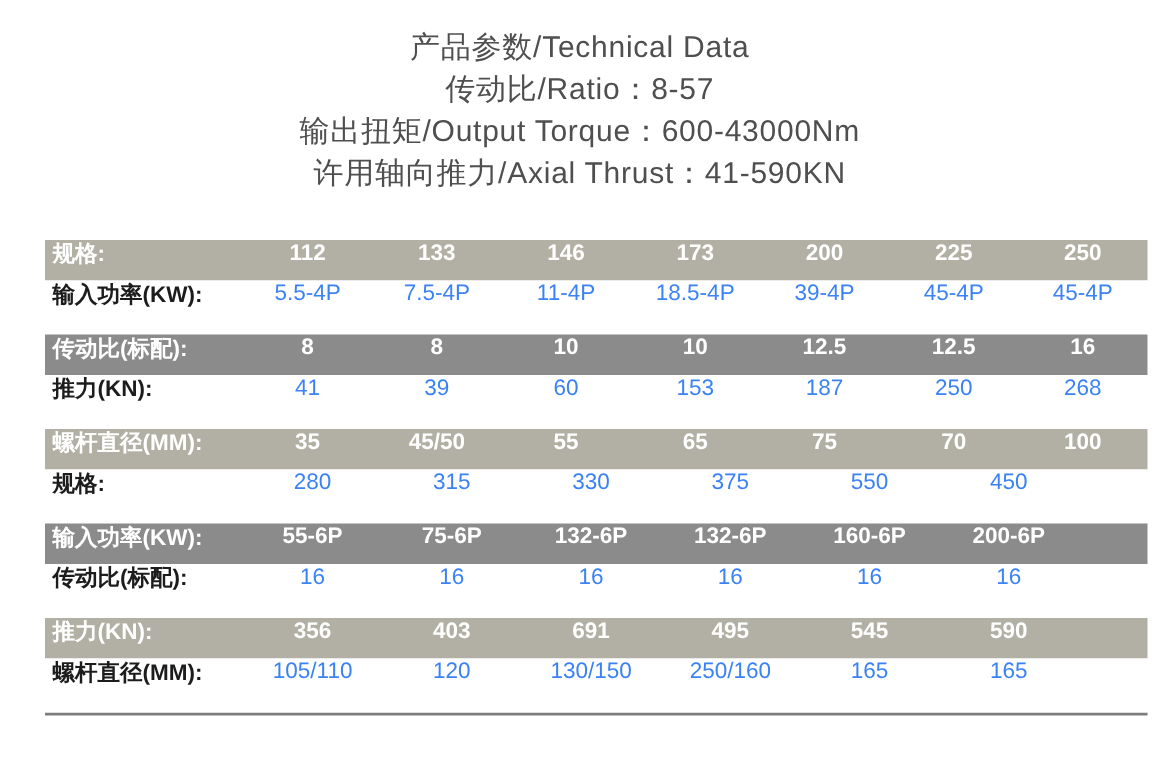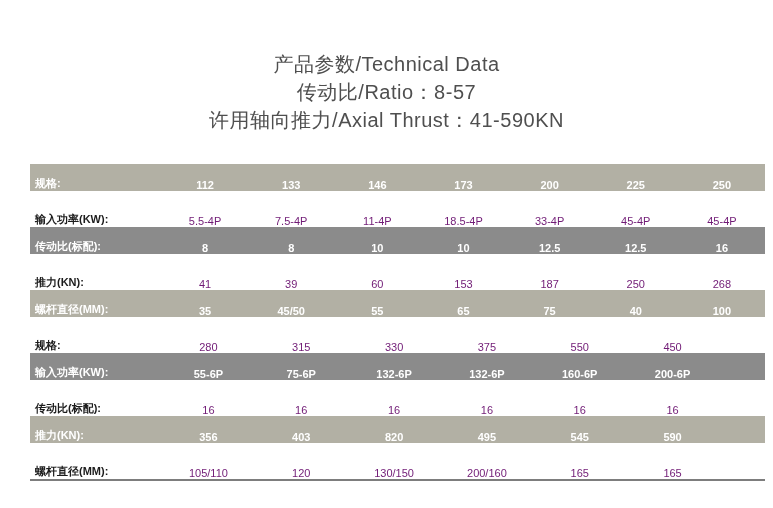--- a/index.html
+++ b/index.html
@@ -1,67 +1,68 @@
 <!DOCTYPE html>
 <html style="--taupe: #b2b0a4; --gray: #8b8b8b;"><head>
 <meta charset="utf-8">
 <style>
   html, body { margin: 0; padding: 0; background: #ffffff; }
   .page {
     width: 773px; height: 508px; overflow: hidden; background: #ffffff;
     font-family: "Liberation Sans", "DejaVu Sans", sans-serif;
     position: relative;
   }
-  .header { padding-top: 18px; text-align: center; color: #4f4f4f; margin-top: 32px; }
+  .header { padding-top: 18px; text-align: center; color: #4f4f4f; }
   .hline { font-size: 20px; line-height: 28px; letter-spacing: 0.5px; }
   .spec-table {
     margin: 30px 8px 0 30px;
     border-bottom: 2px solid #7d7d7d;
   }
-  .trow { display: flex; align-items: flex-end; font-size: 11px; }
+  .trow { display: flex; align-items: flex-start; font-size: 15px; }
   .trow.white { height: 36px; background: #ffffff; color: #2e2e2e; }
   .trow.taupe { height: 27px; background: var(--taupe, #b2b0a4); color: #ffffff; font-weight: bold; }
   .trow.gray  { height: 27px; background: var(--gray, #8b8b8b); color: #ffffff; font-weight: bold; }
   .trow.six { padding-right: 46px; }
   .tlabel {
     width: 132px; padding-left: 5px; box-sizing: border-box;
     font-weight: bold; white-space: nowrap;
   }
   .trow.white .tlabel { color: #1c1c1c; }
   .tcell { flex: 1; text-align: center; }
-  .trow.white .tcell { font-weight: normal; color: #701a75; }
+  .trow.white .tcell { font-weight: normal; color: #3b82f6; }
 </style>
 </head>
 <body>
 
 <div class="page">
   <div class="header">
     <div class="hline">产品参数/Technical Data</div>
     <div class="hline">传动比/Ratio：8-57</div>
+    <div class="hline">输出扭矩/Output Torque：600-43000Nm</div>
     <div class="hline">许用轴向推力/Axial Thrust：41-590KN</div>
   </div>
 
   <div class="spec-table">
       <div class="trow taupe">
         <div class="tlabel">规格:</div>
         <div class="tcell">112</div>
         <div class="tcell">133</div>
         <div class="tcell">146</div>
         <div class="tcell">173</div>
         <div class="tcell">200</div>
         <div class="tcell">225</div>
         <div class="tcell">250</div>
       </div>
       <div class="trow white">
         <div class="tlabel">输入功率(KW):</div>
         <div class="tcell">5.5-4P</div>
         <div class="tcell">7.5-4P</div>
         <div class="tcell">11-4P</div>
         <div class="tcell">18.5-4P</div>
-        <div class="tcell">33-4P</div>
+        <div class="tcell">39-4P</div>
         <div class="tcell">45-4P</div>
         <div class="tcell">45-4P</div>
       </div>
       <div class="trow gray">
         <div class="tlabel">传动比(标配):</div>
         <div class="tcell">8</div>
         <div class="tcell">8</div>
         <div class="tcell">10</div>
         <div class="tcell">10</div>
         <div class="tcell">12.5</div>
@@ -78,21 +79,21 @@
         <div class="tcell">250</div>
         <div class="tcell">268</div>
       </div>
       <div class="trow taupe">
         <div class="tlabel">螺杆直径(MM):</div>
         <div class="tcell">35</div>
         <div class="tcell">45/50</div>
         <div class="tcell">55</div>
         <div class="tcell">65</div>
         <div class="tcell">75</div>
-        <div class="tcell">40</div>
+        <div class="tcell">70</div>
         <div class="tcell">100</div>
       </div>
       <div class="trow white six">
         <div class="tlabel">规格:</div>
         <div class="tcell">280</div>
         <div class="tcell">315</div>
         <div class="tcell">330</div>
         <div class="tcell">375</div>
         <div class="tcell">550</div>
         <div class="tcell">450</div>
@@ -112,28 +113,28 @@
         <div class="tcell">16</div>
         <div class="tcell">16</div>
         <div class="tcell">16</div>
         <div class="tcell">16</div>
         <div class="tcell">16</div>
       </div>
       <div class="trow taupe six">
         <div class="tlabel">推力(KN):</div>
         <div class="tcell">356</div>
         <div class="tcell">403</div>
-        <div class="tcell">820</div>
+        <div class="tcell">691</div>
         <div class="tcell">495</div>
         <div class="tcell">545</div>
         <div class="tcell">590</div>
       </div>
       <div class="trow white six">
         <div class="tlabel">螺杆直径(MM):</div>
         <div class="tcell">105/110</div>
         <div class="tcell">120</div>
         <div class="tcell">130/150</div>
-        <div class="tcell">200/160</div>
+        <div class="tcell">250/160</div>
         <div class="tcell">165</div>
         <div class="tcell">165</div>
       </div>
     </div>
 </div>
 
 </body></html>

